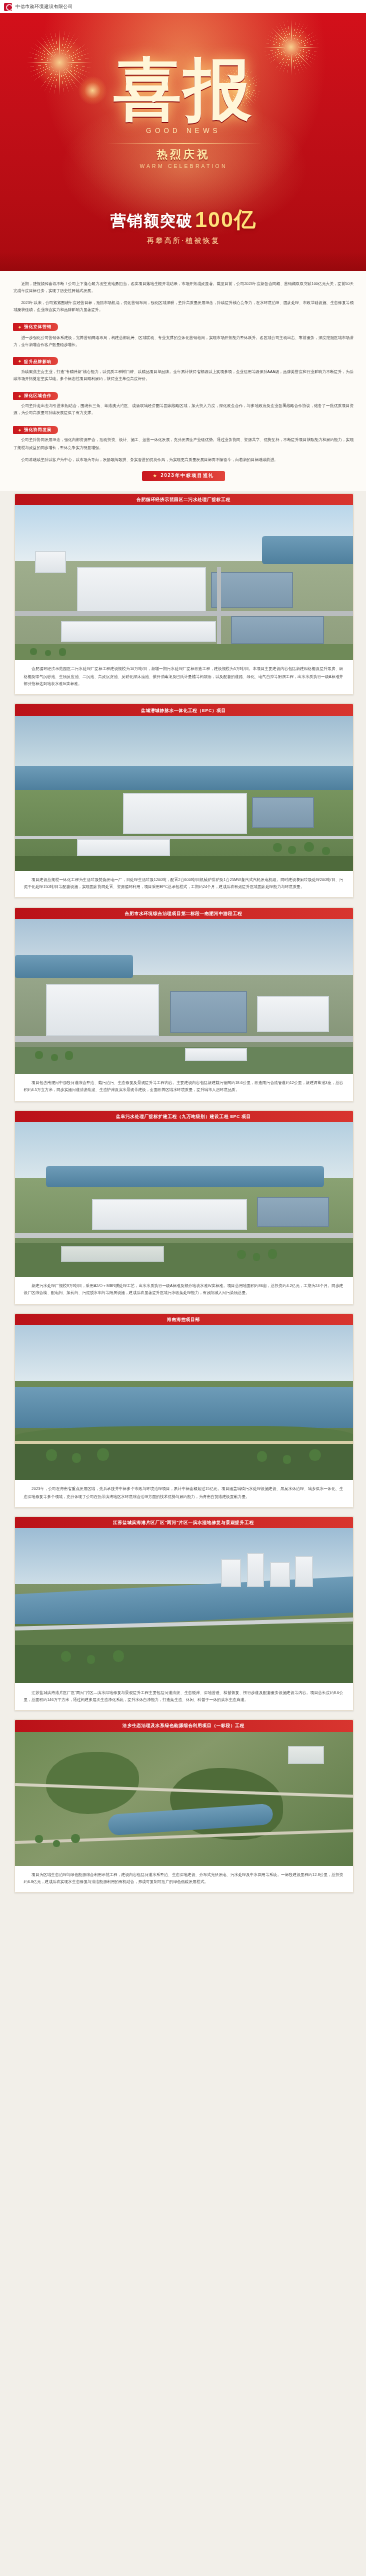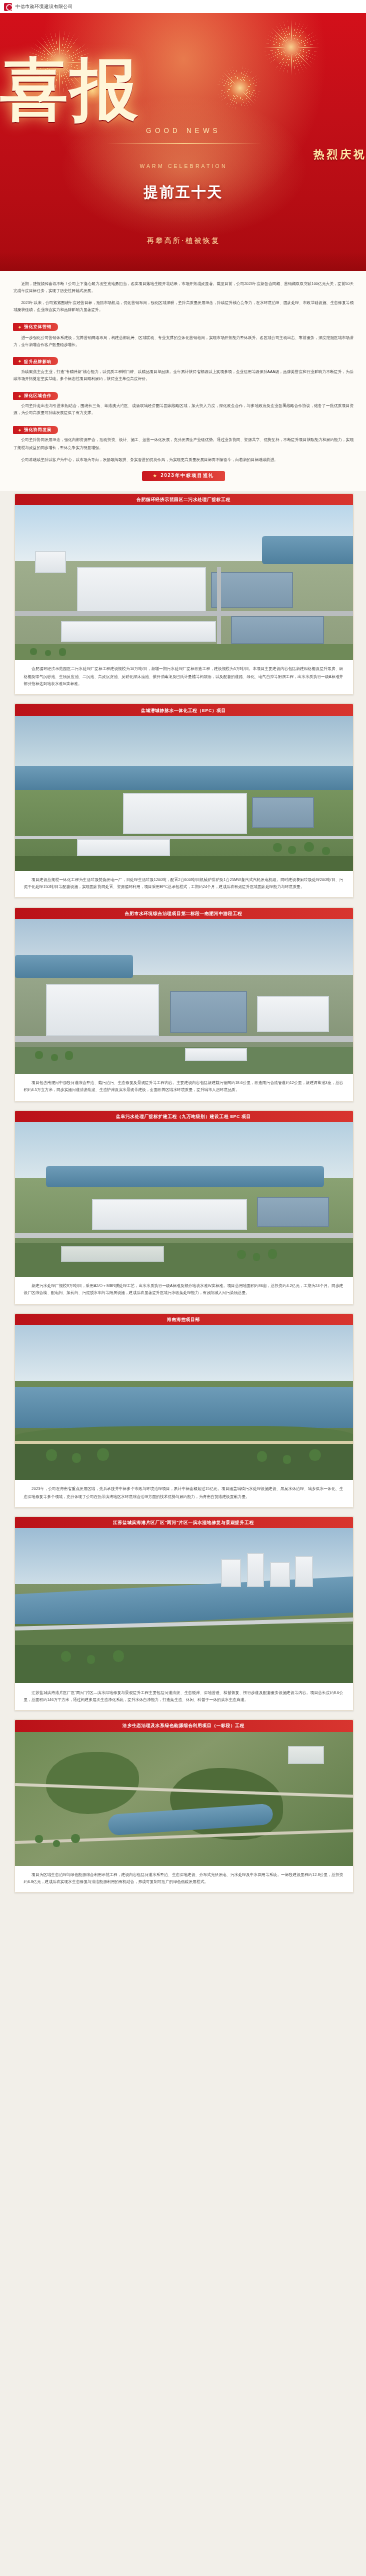--- a/index.html
+++ b/index.html
@@ -71,41 +71,41 @@
     position: absolute;
     left: 50%; top: 77px;
     transform: translateX(-50%);
     width: 268px; height: 155px;
     background: radial-gradient(ellipse at center, rgba(255,215,130,.35) 0%, rgba(255,190,90,0) 65%);
     pointer-events: none;
   }
   .hero-xi {
     position: absolute;
     left: 0; right: 0; top: 43px;
-    text-align: left;
+    text-align: center;
     font-family: "Liberation Serif", serif;
     font-size: 68px;
     line-height: 1;
     font-weight: 700;
     color: #fff6d8;
     text-shadow: 0 1px 0 #8c0a0f, 0 0 13.4px rgba(255,214,120,.9);
     letter-spacing: 2.1px;
   }
   .hero-goodnews {
     position: absolute;
     left: 0; right: 0; top: 114px;
     text-align: center;
     font-size: 6.7px;
     letter-spacing: 3.6px;
     color: #ffe9b4;
   }
   .hero-sub1 {
     position: absolute;
     left: 0; right: 0; top: 135px;
-    text-align: right;
+    text-align: center;
     font-size: 10.8px;
     font-weight: 700;
     letter-spacing: 2.6px;
     color: #ffe9a8;
     text-shadow: 0 0.5px 1px rgba(120,8,10,.6);
   }
   .hero-sub2 {
     position: absolute;
     left: 0; right: 0; top: 150px;
     text-align: center;
@@ -283,21 +283,23 @@
     <div class="fw-burst" style="left:222px; top:57px; width:36px; height:36px;"></div>
     <div class="fw-rays" style="left:216px; top:52px; width:46px; height:46px;"></div>
     <div class="fw-burst" style="left:77px; top:62px; width:31px; height:31px;"></div>
 
     <div class="hero-xi">喜报</div>
     <div class="hero-goodnews">GOOD NEWS</div>
     <div class="hero-divider"></div>
     <div class="hero-sub1">热烈庆祝</div>
     <div class="hero-sub2">WARM CELEBRATION</div>
 
-    <div class="hero-line1">提前五十天</div>
+    <div class="hero-line2">
+      <span>营销额突破</span><span class="big">100亿</span>
+    </div>
     <div class="hero-line3">再攀高所·植被恢复</div>
 
     <div class="hero-ribbon"></div>
   </div>
 
   <div class="content">
     <p class="body-text">近期，捷报频传喜讯不断！公司上下凝心聚力攻坚克难勇担当，各类项目落地生根开花结果，市场开拓成效显著。截至目前，公司2023年度新签合同额、营销额双双突破100亿元大关，提前50天完成年度目标任务，实现了历史性跨越式发展。</p>
     <p class="body-text">2023年以来，公司紧紧围绕年度经营目标，抢抓市场机遇，优化营销布局，强化区域深耕，坚持高质量发展理念，持续提升核心竞争力，在水环境治理、固废处理、市政基础设施、生态修复等领域屡获佳绩，企业综合实力和品牌影响力显著提升。</p>
 
     <div class="sec-badge">强化立体营销</div>

